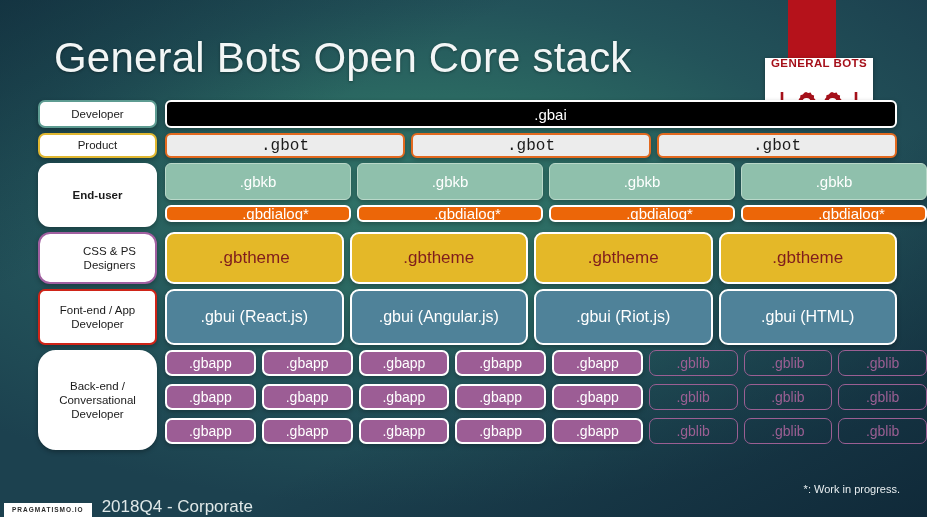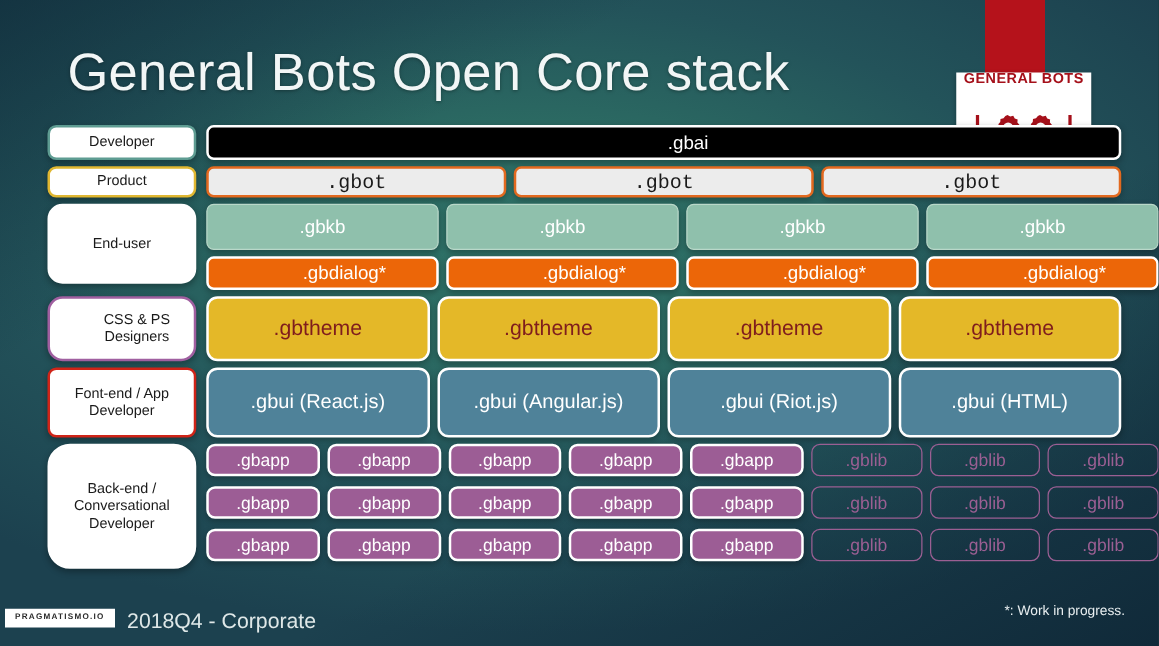--- a/index.html
+++ b/index.html
@@ -97,21 +97,21 @@
     justify-content: center;
     text-align: center;
     font-size: 11.5px;
     line-height: 1.22;
     box-shadow: 0 2px 5px rgba(0,0,0,0.3);
     box-sizing: border-box;
     flex: none;
   }
   .role.arch   { border-color: #5e9c92; }
   .role.prod   { border-color: #e0b731; }
-  .role.enduser{ border-color: #ffffff; border-radius: 12px; }
+  .role.enduser{ border-color: #ffffff; border-radius: 12px; font-weight: bold; }
   .role.css    { border-color: #a05fa0; border-radius: 12px; }
   .role.front  { border-color: #cf2418; }
   .role.back   { border-color: #ffffff; border-radius: 18px; }
 
   .cells {
     flex: 1;
     display: flex;
     gap: 6px;
     margin-right: 30px;
   }
@@ -179,21 +179,21 @@
     color: #9b5f93;
     border: 1.5px solid #9b5f93;
     border-radius: 7px;
     font-size: 14px;
     box-shadow: none;
   }
 
   .r-arch   .cell { height: 28px; }
   .r-prod   .cell { height: 25px; font-family: Liberation Mono, monospace; }
   .r-kb     .cell { height: 37px; }
-  .r-dialog .cell { height: 27px; padding-left: 35px; }
+  .r-dialog .cell { height: 17px; padding-left: 35px; }
   .r-theme  .cell { height: 52px; }
   .r-ui     .cell { height: 56px; }
   .r-app    .cell { height: 26px; }
 
   .r-arch   .role { height: 28px; }
   .r-prod   .role { height: 25px; }
   .role.enduser   { height: 64px; }
   .role.css       { height: 52px; padding-left: 24px; }
   .role.front     { height: 56px; }
   .role.back      { height: 100px; }
@@ -203,21 +203,21 @@
   .subrow { display: flex; gap: 6px; }
   .subrow .cell { flex: 1; }
 
   
   .footer {
     position: absolute;
     left: 0; bottom: 0;
     width: 927px; height: 30px;
     z-index: 6;
     display: flex;
-    align-items: flex-start;
+    align-items: flex-end;
   }
   .footer-logo {
     margin-left: 4px;
     background: #ffffff;
     color: #2a2a2a;
     font-size: 6.5px;
     font-weight: bold;
     letter-spacing: 1px;
     padding: 4px 8px;
     line-height: 1;

